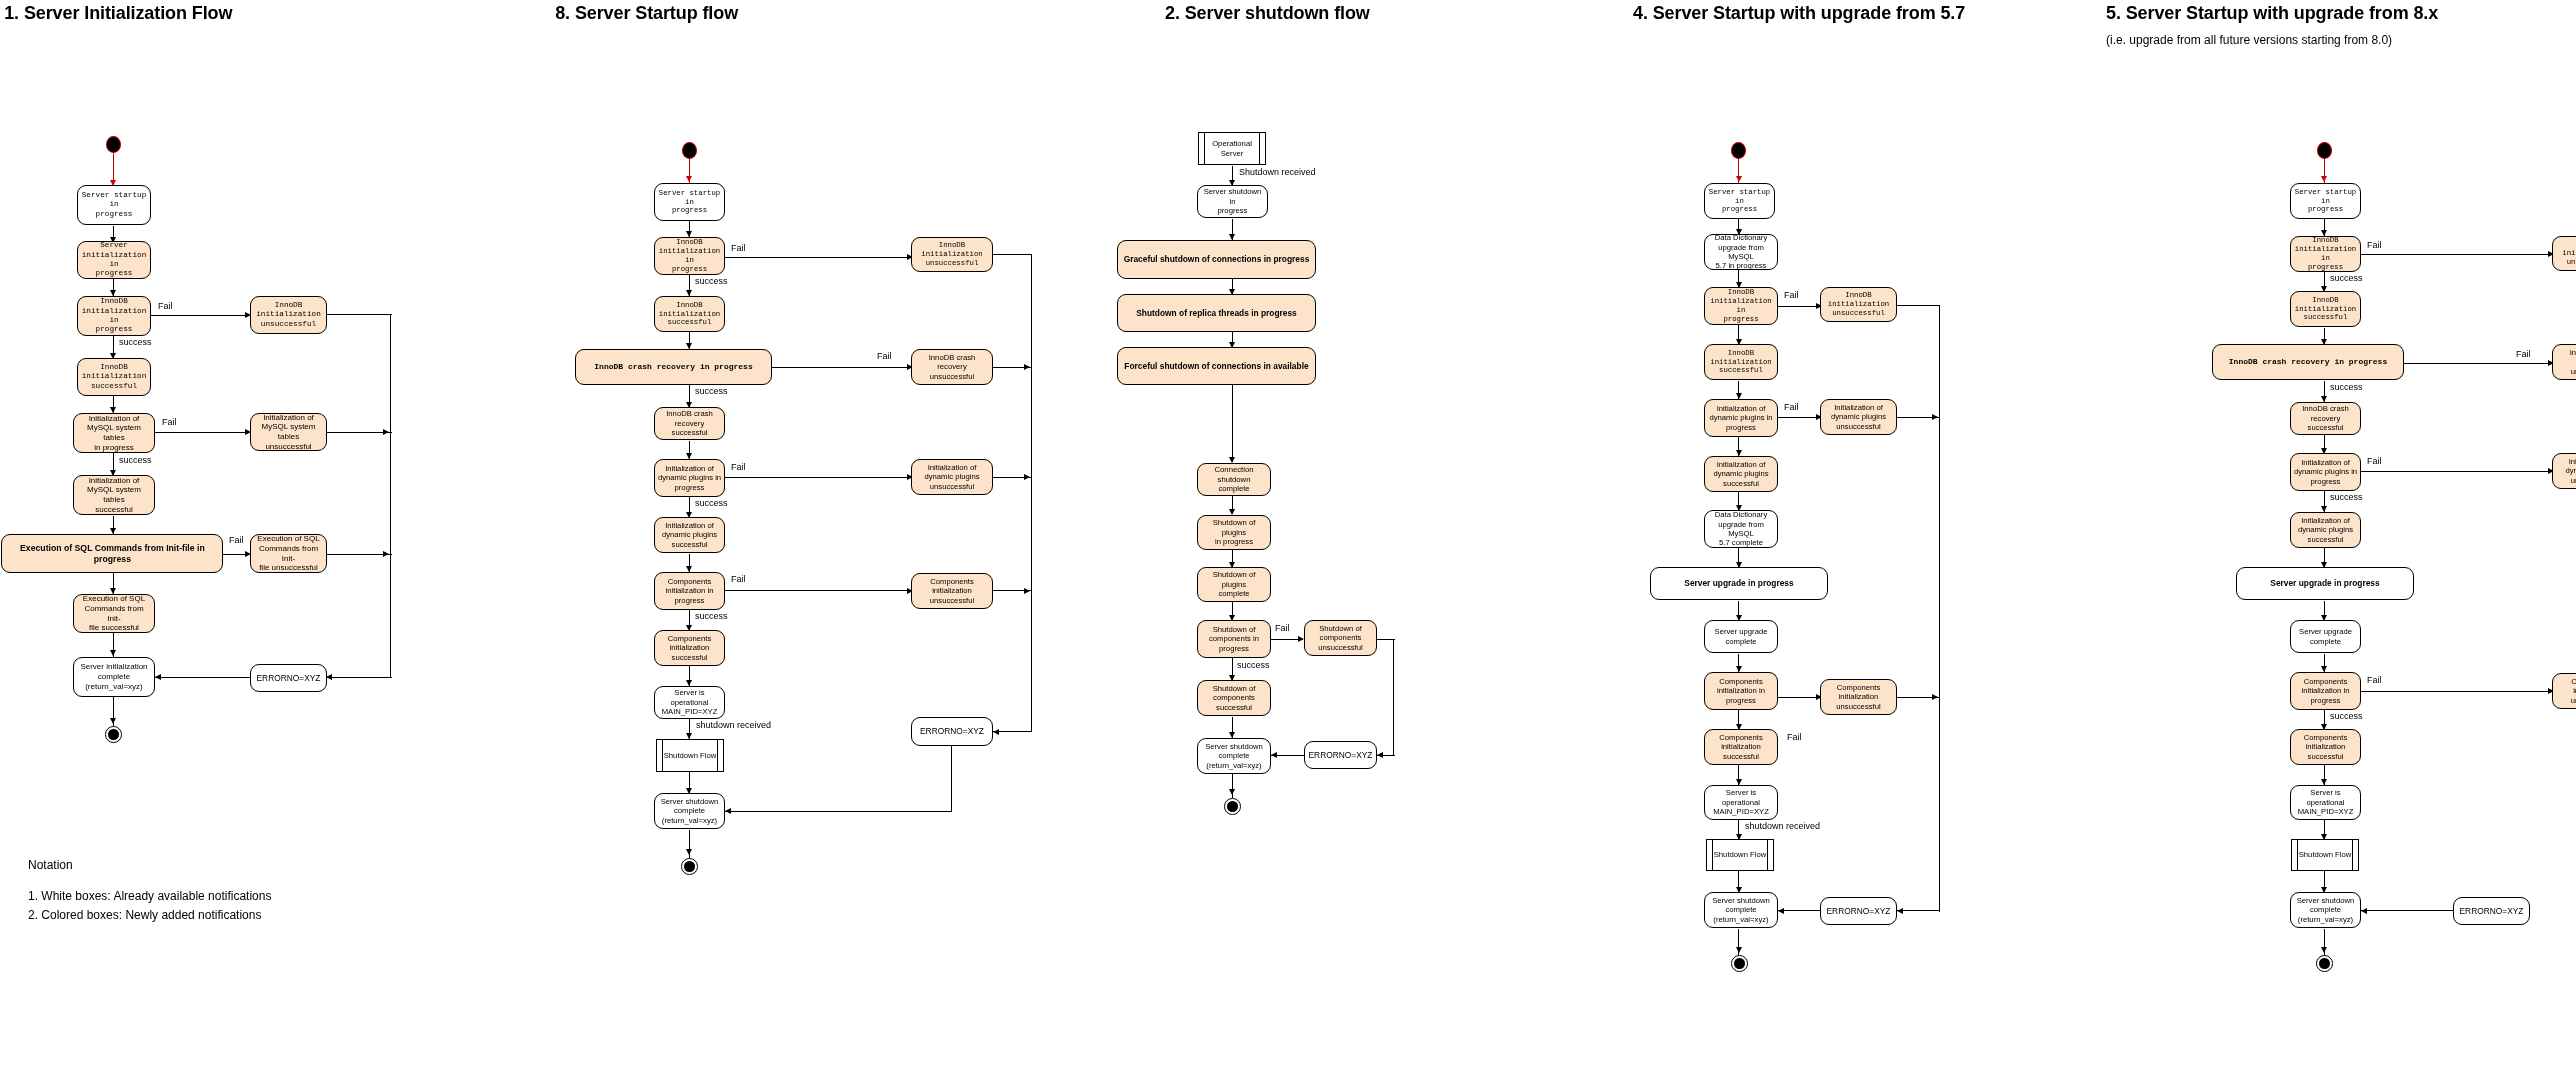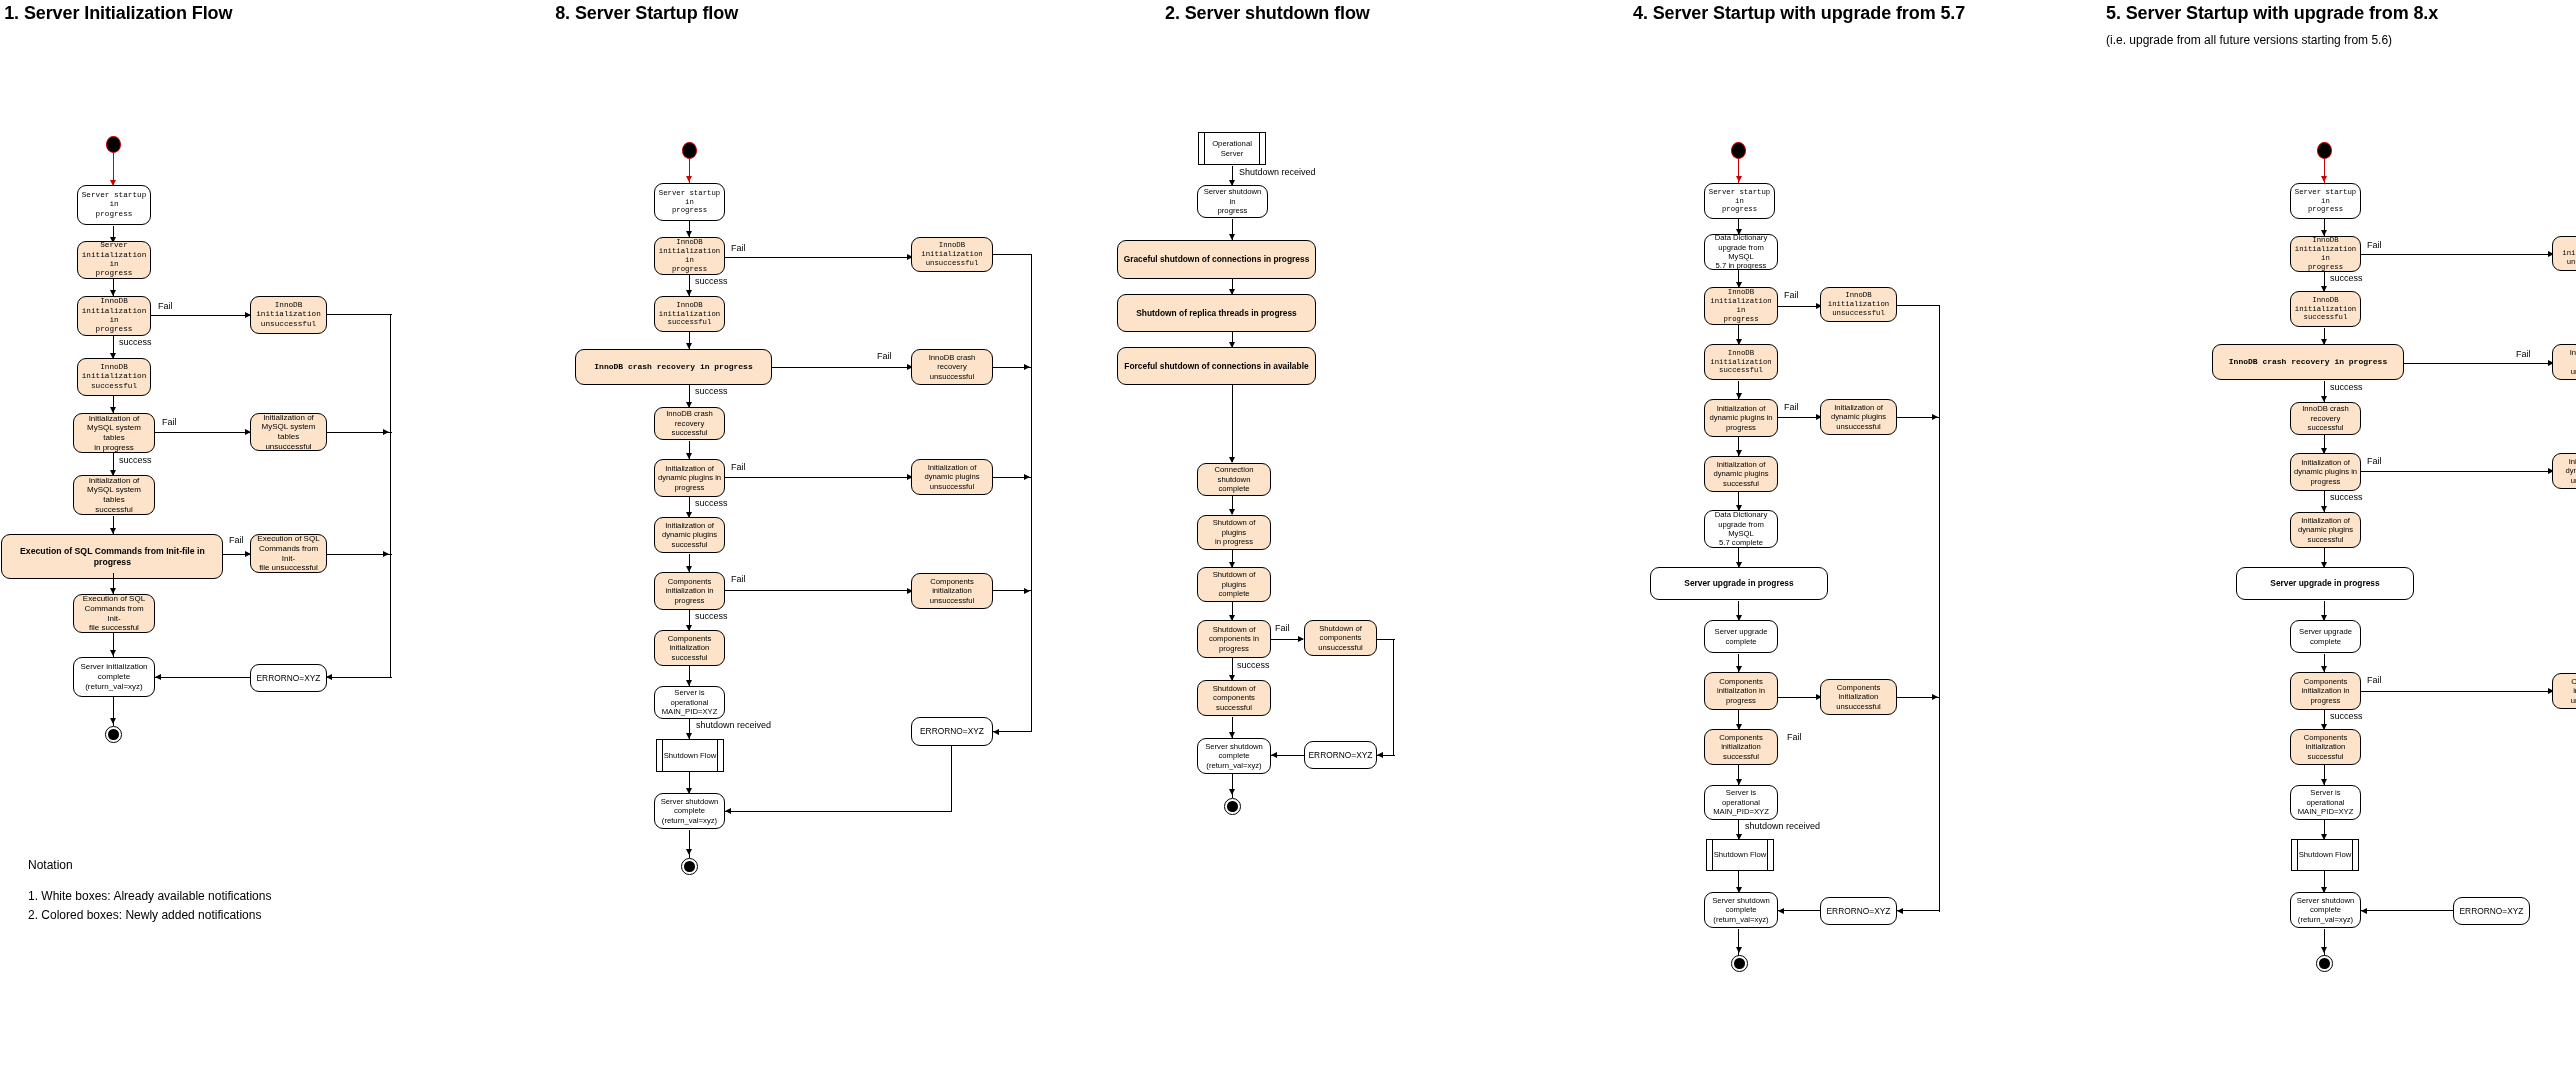--- a/index.html
+++ b/index.html
@@ -108,21 +108,21 @@
   <div class="arw down" style="left:110px;top:470px;"></div>
 
   <div class="node colored" style="left:73px;top:475px;width:82px;height:40px;font-size:8px;">
       <span style="white-space:pre-line">Initialization of
 MySQL system tables
 successful</span>
     </div>
   <div class="ln v" style="left:113px;top:516px;height:18px;"></div>
   <div class="arw down" style="left:110px;top:528px;"></div>
 
-  <div class="node colored bold" style="left:1.4px;top:534px;width:222px;height:45px;font-size:8.7px;">
+  <div class="node colored bold" style="left:1.4px;top:534px;width:222px;height:39px;font-size:8.7px;">
       <span style="white-space:pre-line">Execution of SQL Commands from Init-file in progress</span>
     </div>
   <div class="lbl" style="left:229px;top:535px;">Fail</div>
   <div class="ln h" style="left:223px;top:554px;width:26.5px;"></div>
   <div class="arw right" style="left:245px;top:551px;"></div>
   <div class="ln v" style="left:113px;top:573px;height:21px;"></div>
   <div class="arw down" style="left:110px;top:588px;"></div>
 
   <div class="node colored" style="left:73px;top:594px;width:82px;height:39px;font-size:8px;">
       <span style="white-space:pre-line">Execution of SQL
@@ -590,21 +590,21 @@
   <div class="ln h" style="left:314px;top:697px;width:43px;"></div>
   <div class="arw right" style="left:349px;top:694px;"></div>
   <div class="ln h" style="left:314px;top:910px;width:43px;"></div>
   <div class="arw left" style="left:314px;top:908px;"></div>
   <div class="ln h" style="left:195px;top:910px;width:42px;"></div>
   <div class="arw left" style="left:195px;top:908px;"></div>
 </div>
 
 <div class="col" style="left:2085px;width:491px;">
   <div class="col-title" style="left:21px;top:2.8px;text-align:center;">5. Server Startup with upgrade from 8.x</div>
-  <div class="col-sub" style="left:21px;top:33px;">(i.e. upgrade from all future versions starting from 5.6)</div>
+  <div class="col-sub" style="left:21px;top:33px;">(i.e. upgrade from all future versions starting from 8.0)</div>
 
   <div class="start" style="left:232px;top:142px;"></div>
   <div class="ln v red" style="left:239px;top:159px;height:26.5px;"></div>
   <div class="arw down red" style="left:236px;top:176px;"></div>
 
   <div class="node mono" style="left:205px;top:183px;width:71px;height:36px;font-size:7.3px;">
       <span style="white-space:pre-line">Server startup in
 progress</span>
     </div>
   <div class="ln v" style="left:239px;top:219px;height:16.7px;"></div>

